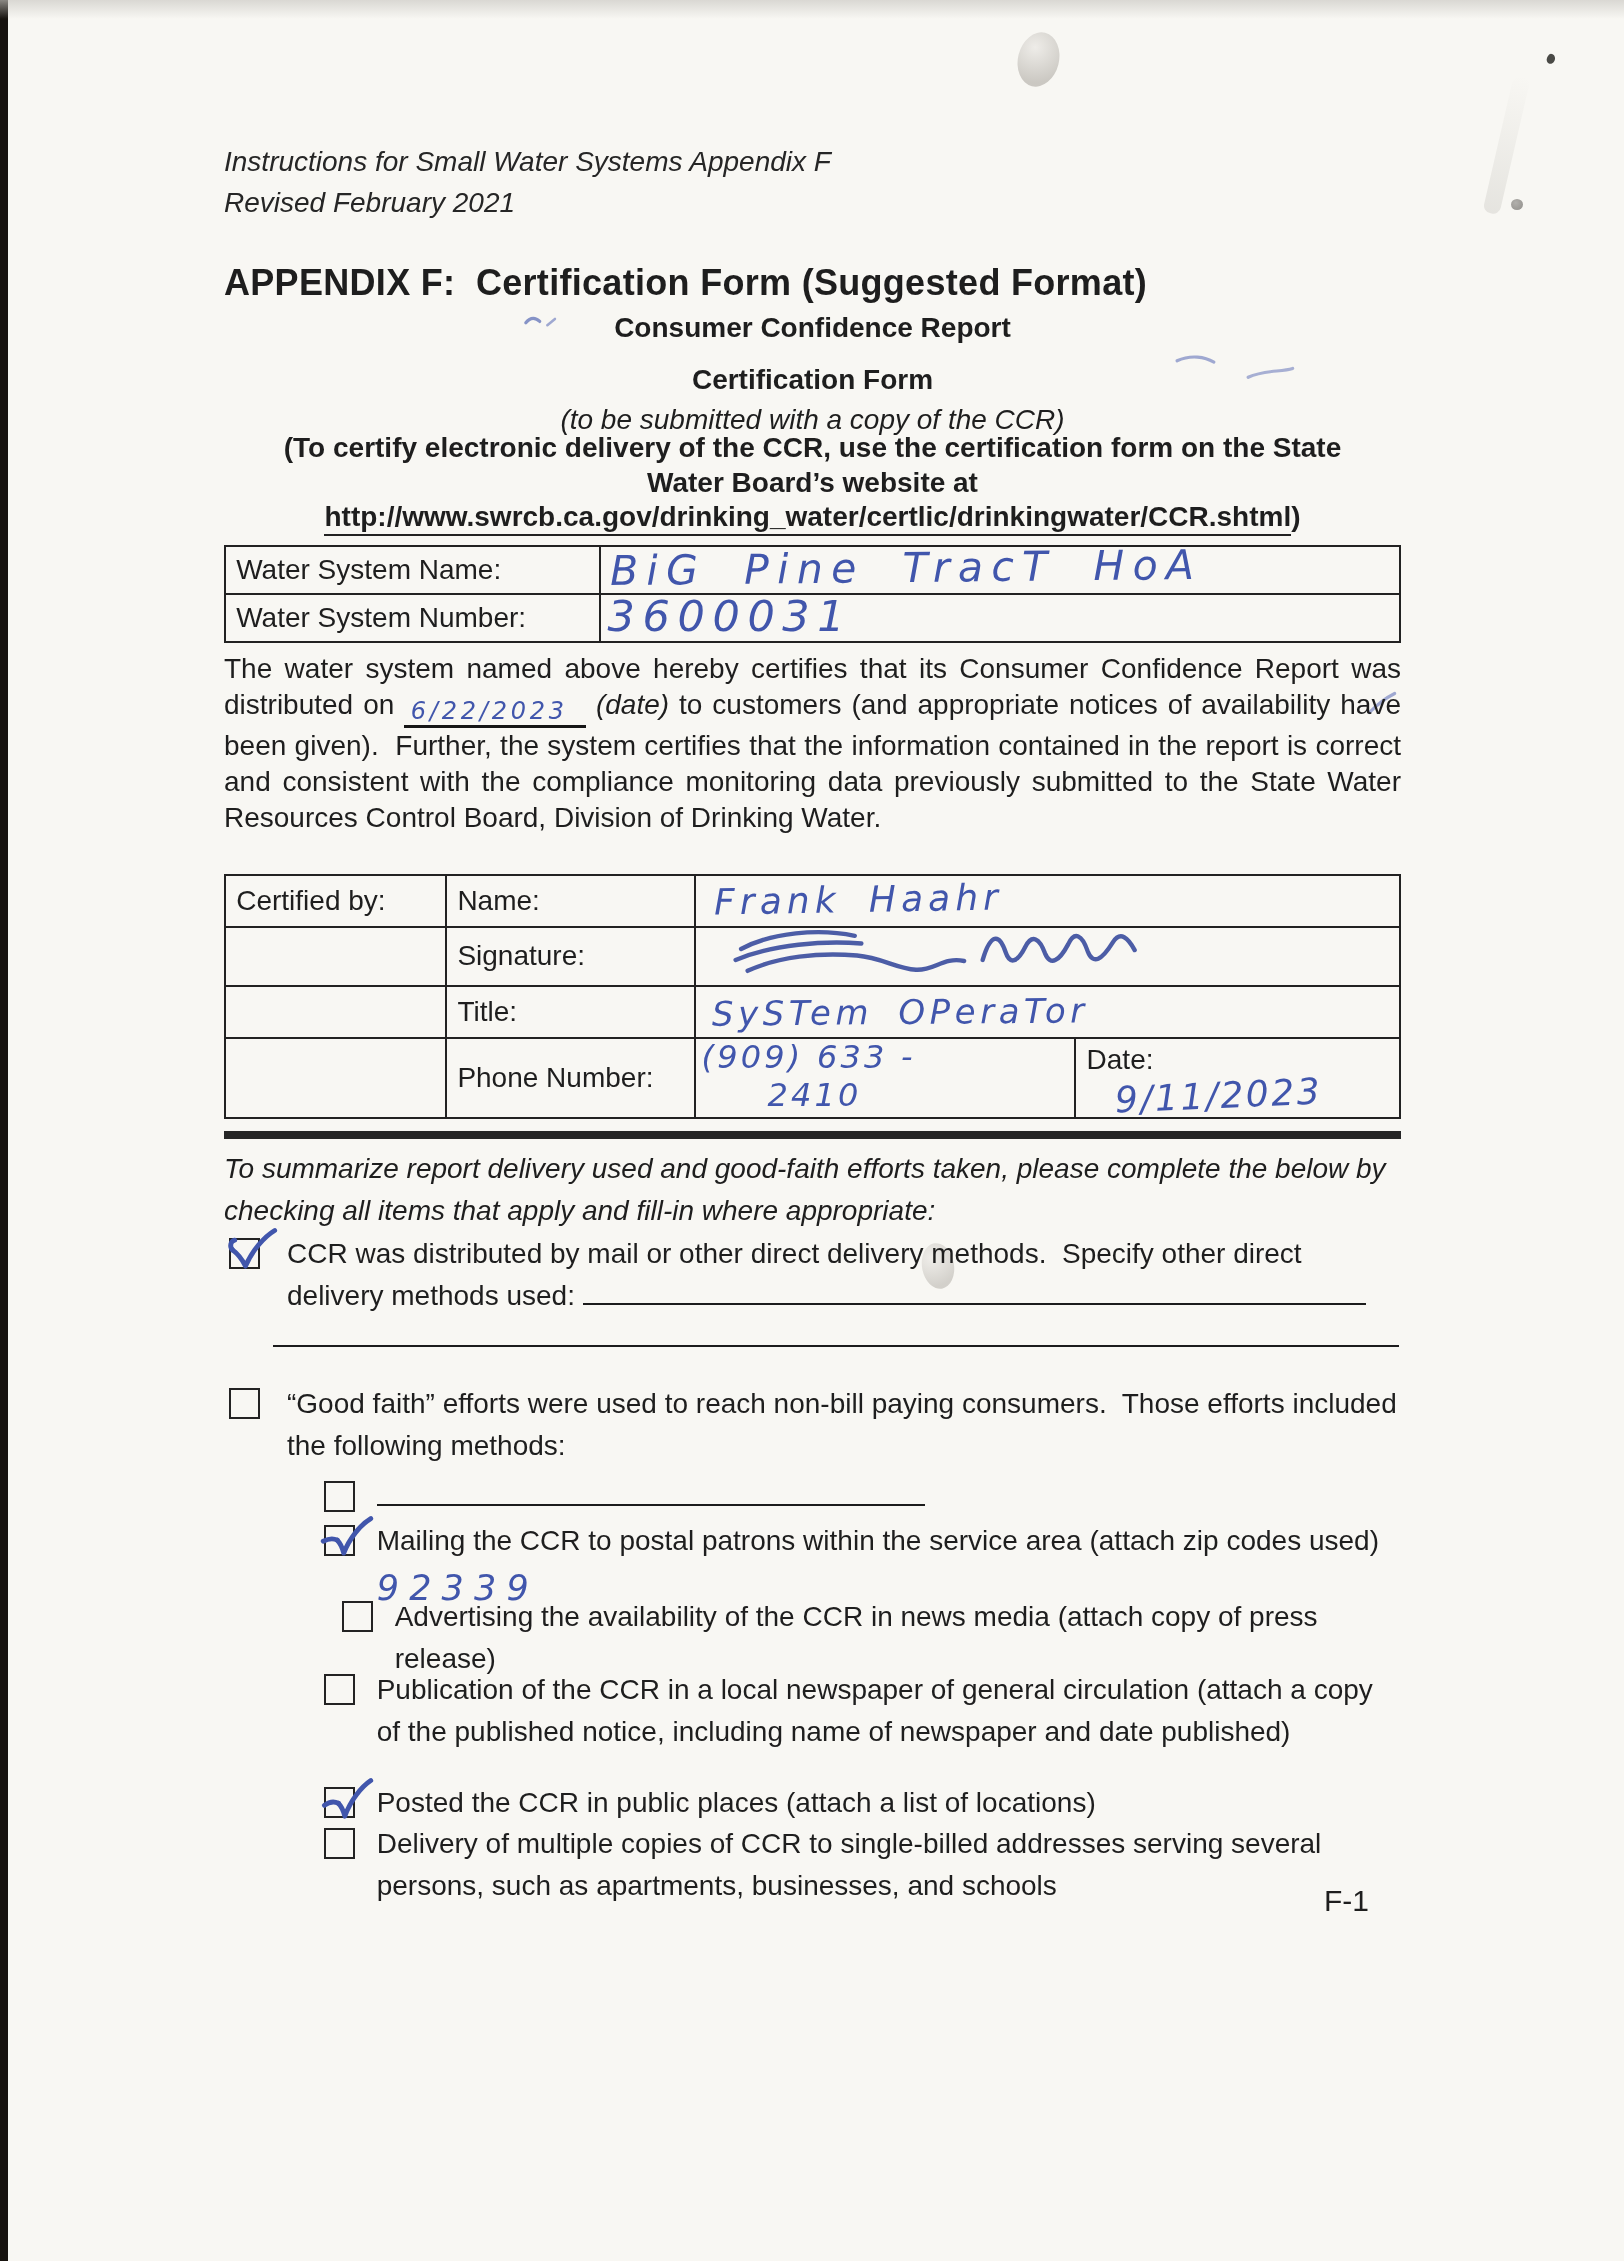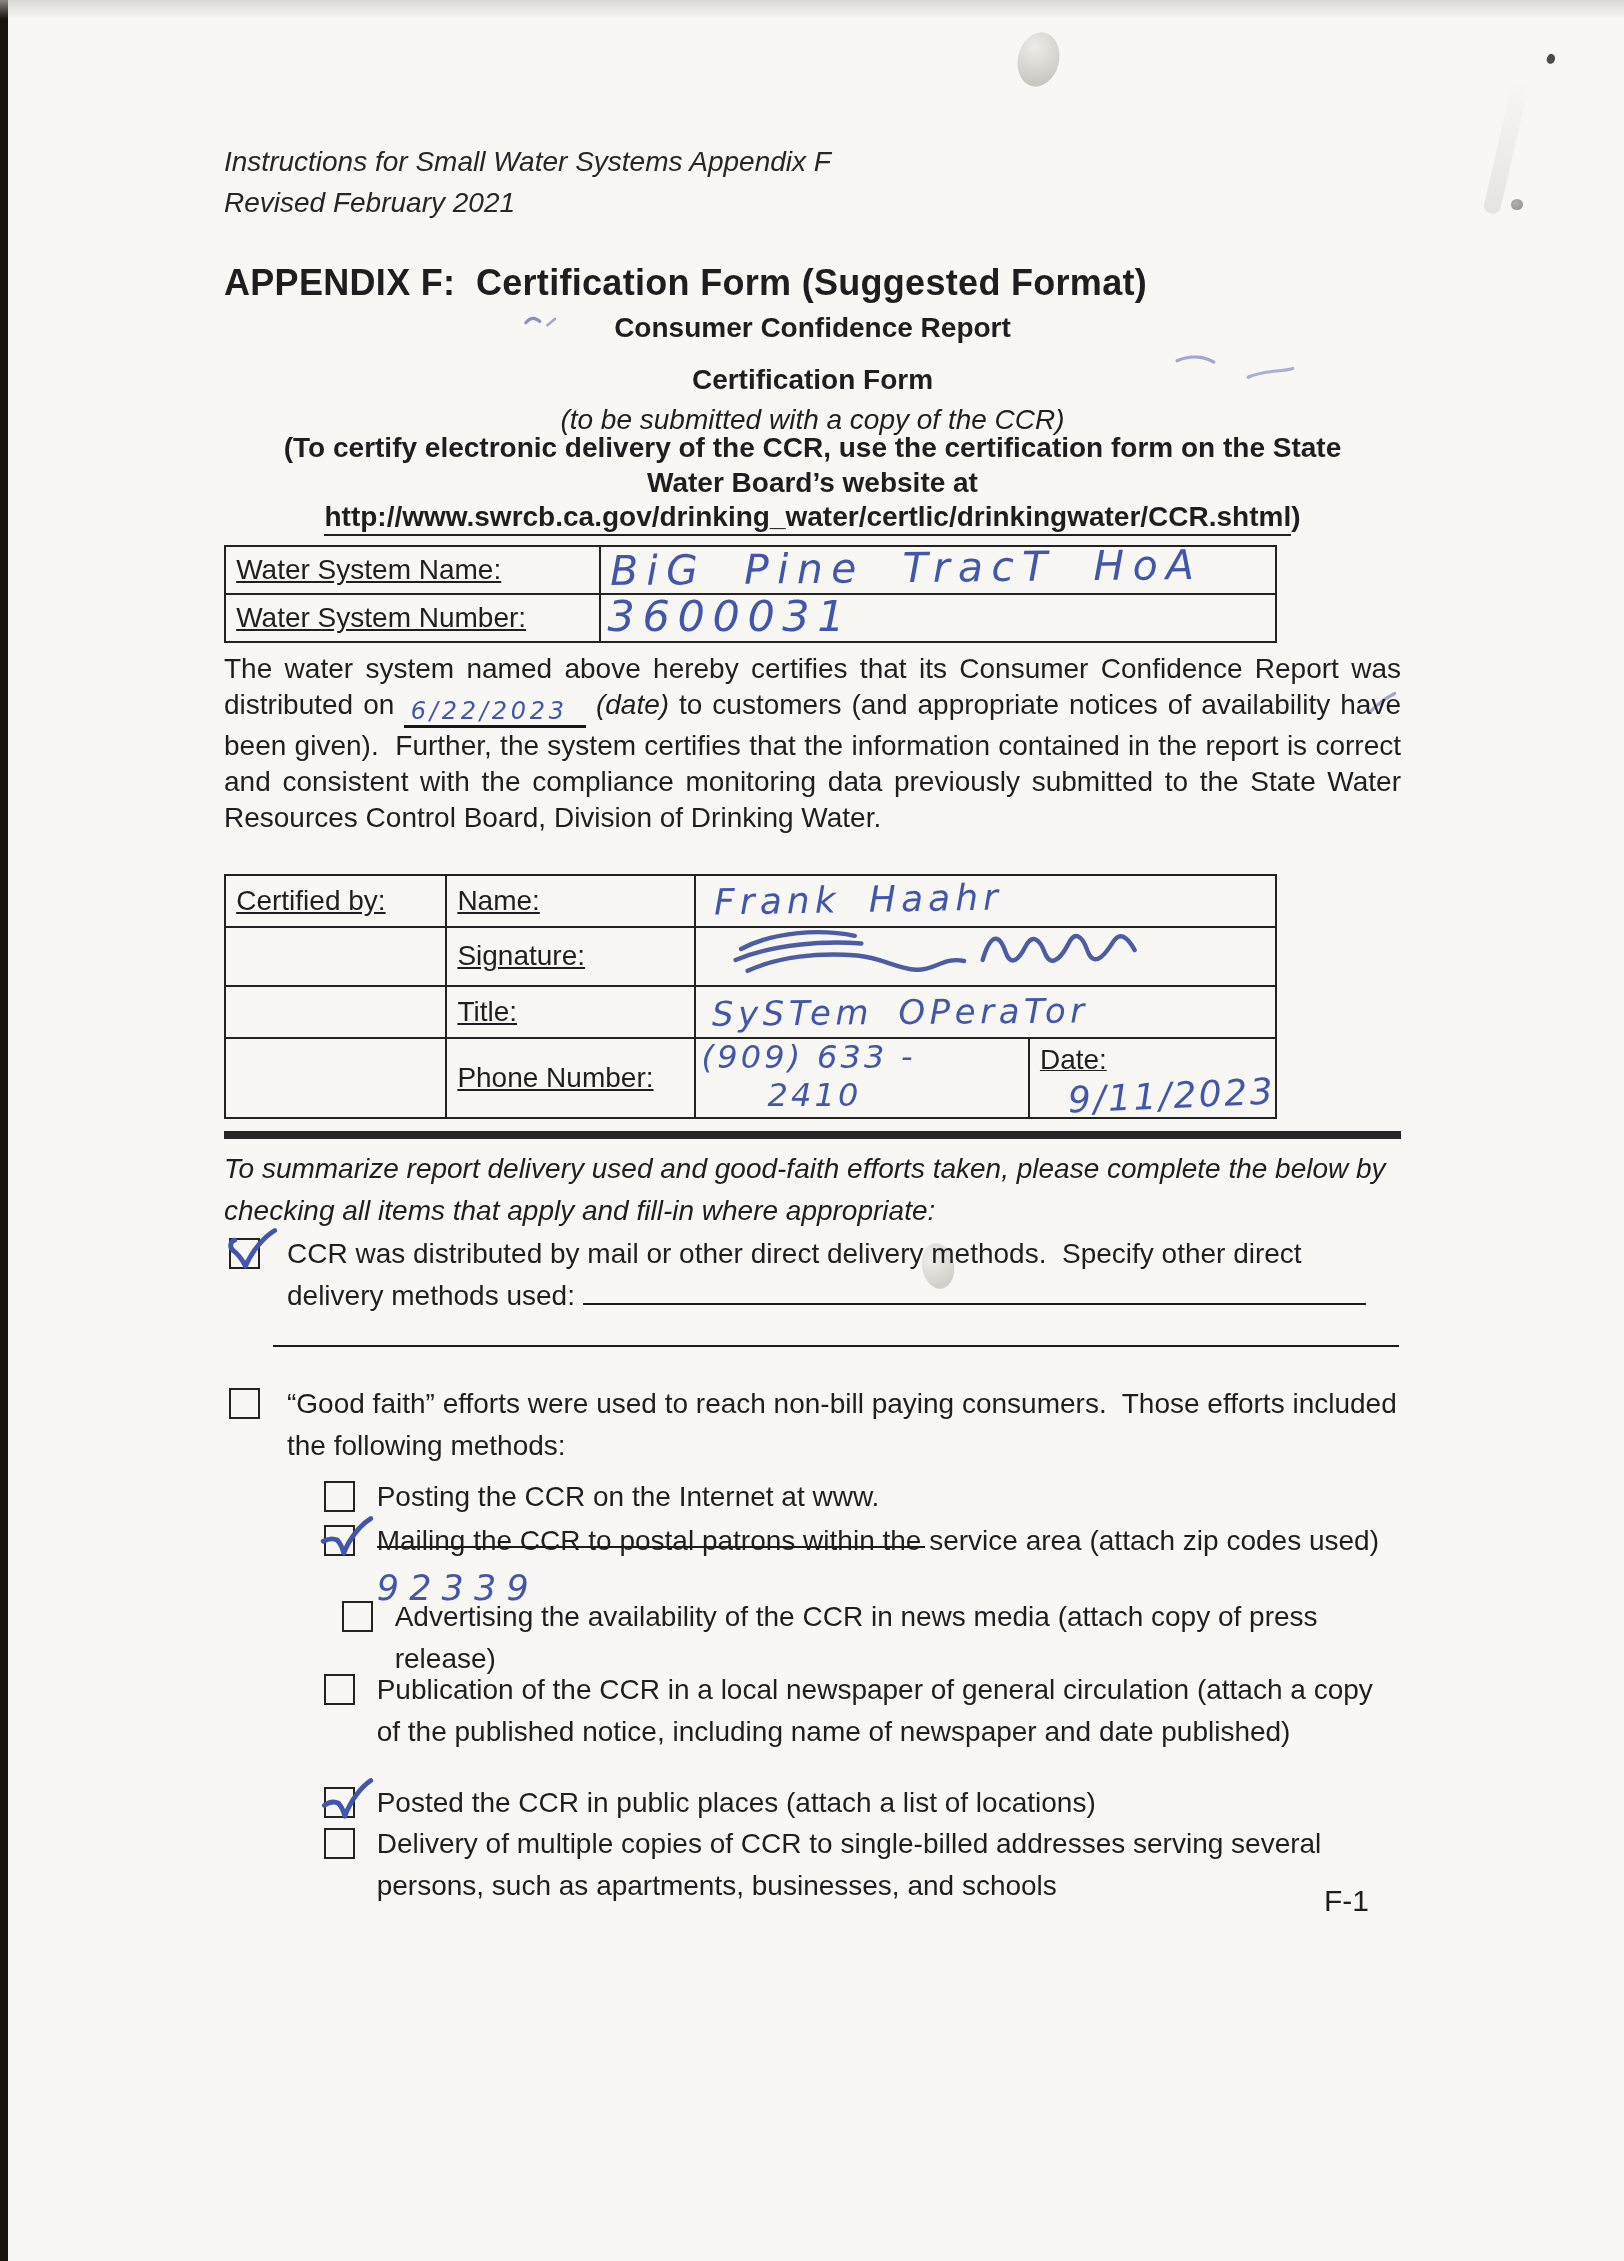--- a/index.html
+++ b/index.html
@@ -20,21 +20,21 @@
   .it{font-style:italic;}
   .doc-header{font-size:28px;font-style:italic;line-height:1.48;color:#262626;}
   .main-title{font-size:36px;font-weight:bold;letter-spacing:0.3px;white-space:pre-wrap;}
   .center-col{width:1177px;text-align:center;}
   .sub1,.sub2{font-size:28px;font-weight:bold;}
   .sub3{font-size:28px;font-style:italic;margin-top:8.3px;}
   .sub2{margin-top:20px;}
   .notice{font-size:28px;font-weight:bold;line-height:1.24;}
   .uline{border-bottom:2.5px solid #222;padding-bottom:1.9px;}
   
-  table.frm{border-collapse:collapse;table-layout:fixed;width:1053px;text-decoration:underline;}
+  table.frm{border-collapse:collapse;table-layout:fixed;width:1177px;}
   table.frm td{border:2.2px solid #222;vertical-align:middle;padding:0;overflow:visible;}
   .lab{font-size:28px;padding-left:10.2px !important;}
   
   .hw{
     font-family:"DejaVu Sans",sans-serif;font-style:italic;
     color:var(--ink,#4156ac);line-height:1;display:inline-block;
   }
   .hw-name1{font-size:41px;letter-spacing:8.3px;word-spacing:16.6px;margin-left:9px;transform:rotate(-.6deg);position:relative;top:-1.3px;}
   .hw-num1{font-size:43px;letter-spacing:7.6px;margin-left:6.4px;position:relative;top:-1.3px;}
   .hw-date-big{font-size:24px;letter-spacing:3.8px;line-height:.8;vertical-align:-5.1px;}
@@ -182,21 +182,21 @@
     <div class="cb">
       
     </div>
     <div class="ci-text main-text"><span>“Good faith” efforts were used to reach non-bill paying consumers.  Those efforts included the following methods:</span></div>
   </div>
 
   <div class="abs chk-item" style="left:324px;top:1476px;">
     <div class="cb">
       
     </div>
-    <div class="ci-text sub-text"><span>Posting the CCR on the Internet at www.</span><span class="blank" style="width:548px;"></span></div>
+    <div class="ci-text sub-text"><span class="blank" style="width:548px;"></span></div>
   </div>
 
   <div class="abs chk-item" style="left:324px;top:1520px;">
     <div class="cb">
       <svg class="chk-svg" viewBox="0 0 100 100">
         <path d="M6 56 C14 52 24 50 32 54"></path>
         <path d="M32 54 C38 60 42 70 44 78 C54 52 74 26 94 14"></path>
       </svg>
     </div>
     <div class="ci-text sub-text"><span>Mailing the CCR to postal patrons within the service area (attach zip codes used)  </span><span class="hw hw-zip">92339</span></div>

